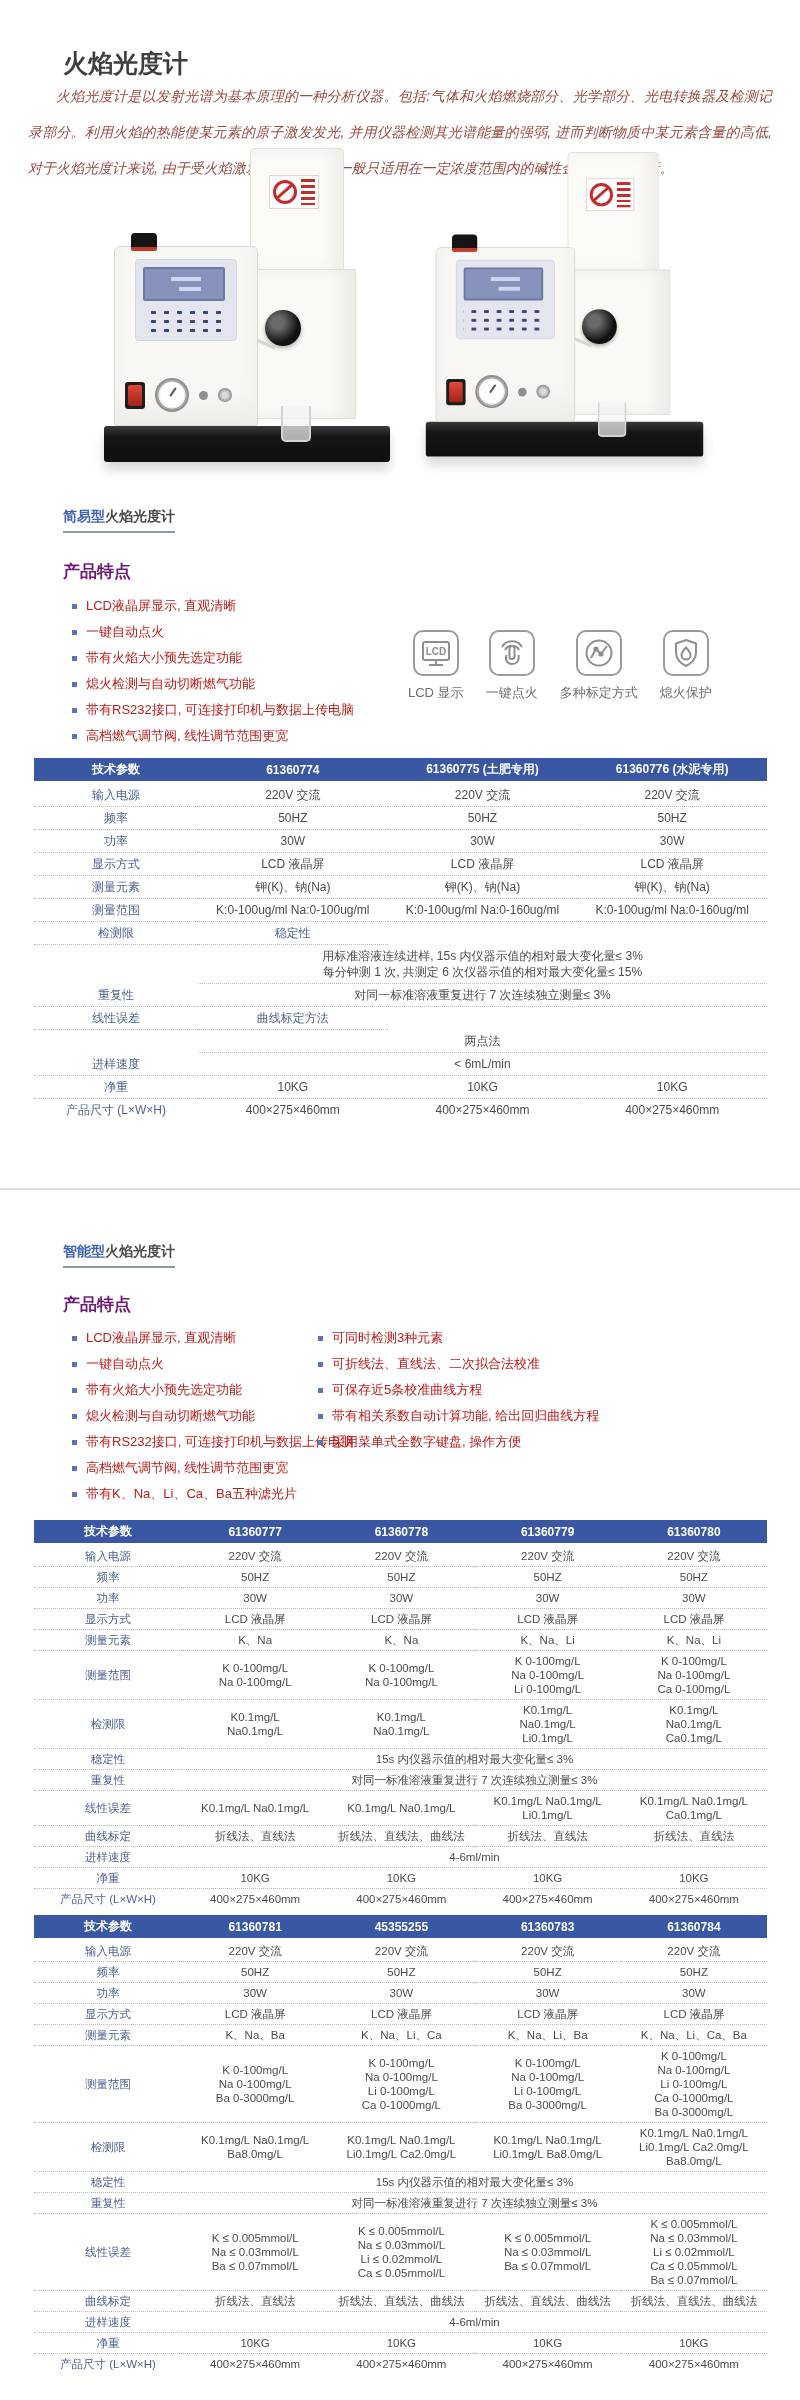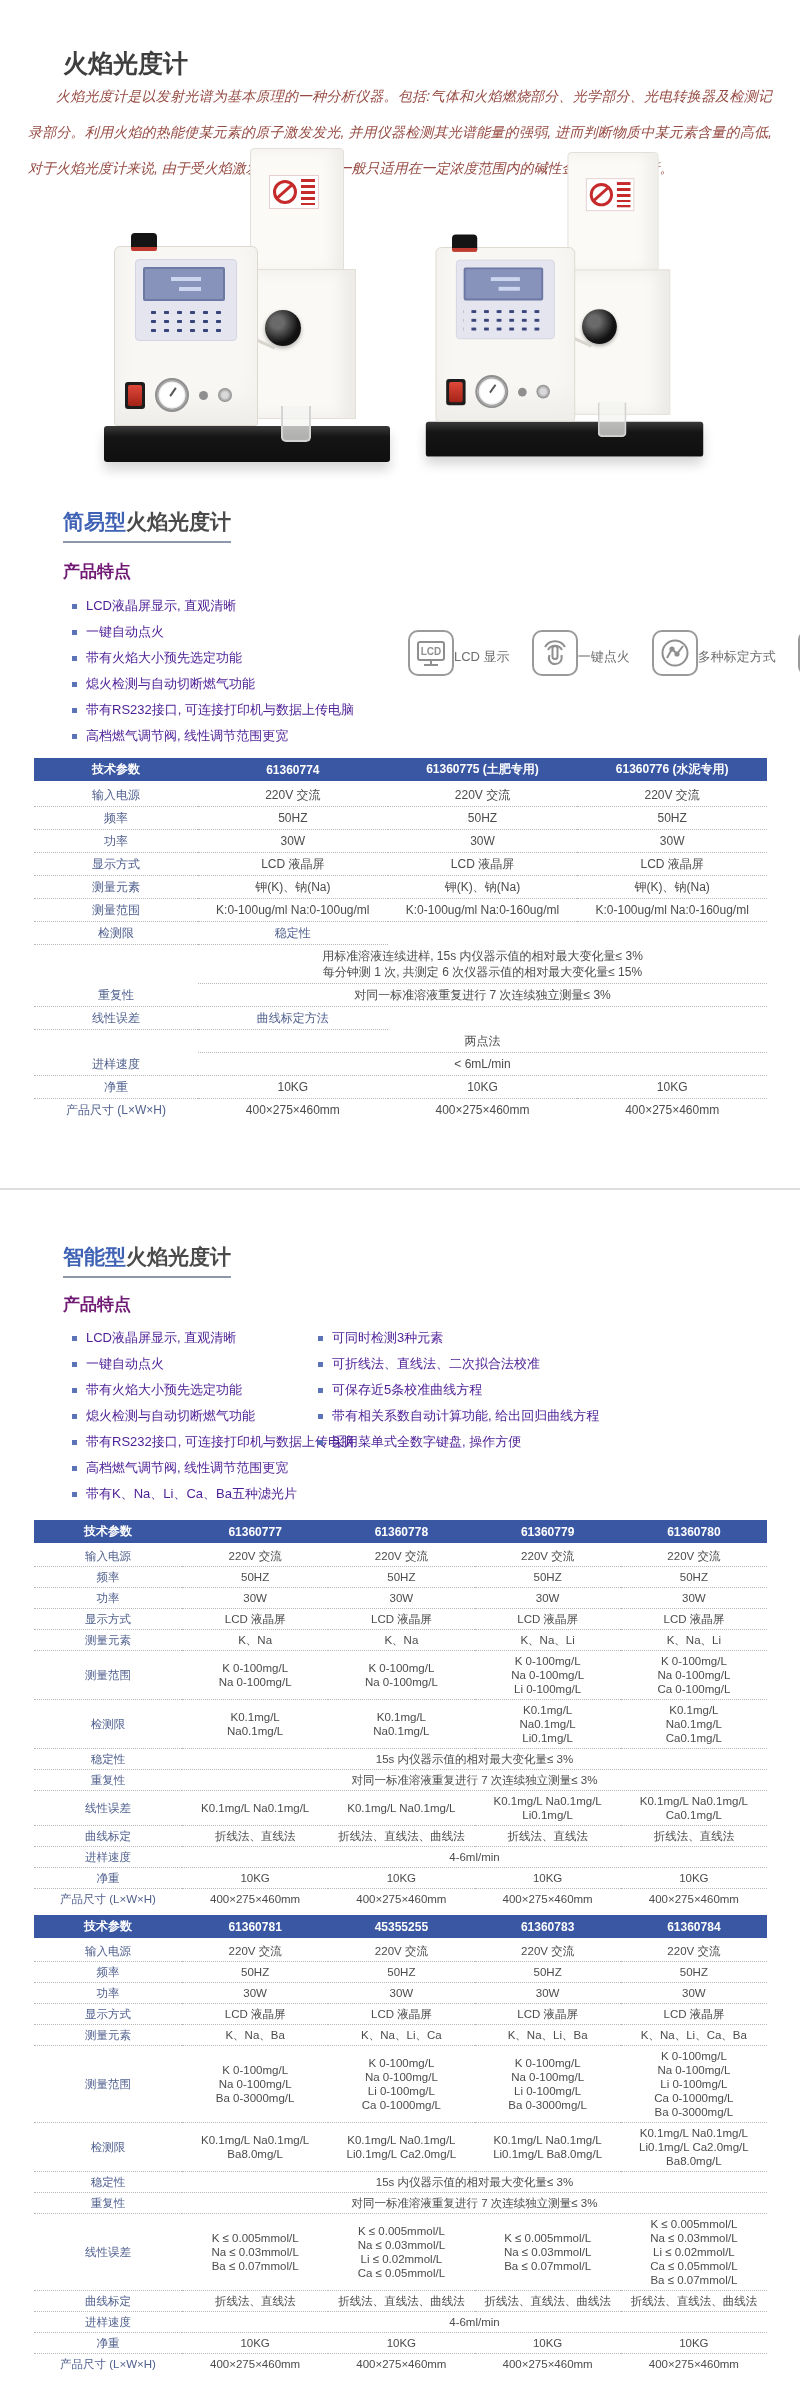--- a/index.html
+++ b/index.html
@@ -5,41 +5,41 @@
   html,body{margin:0;padding:0;}
   body{width:800px;height:2400px;background:#ffffff;position:relative;overflow:hidden;
        font-family:"Liberation Sans","DejaVu Sans",sans-serif;color:#4c4c4c;}
   .abs{position:absolute;}
 
   
   #page-title{left:63px;top:30px;font-size:25px;font-weight:bold;color:#3e3e3e;}
   #intro{left:28px;top:64px;width:744px;font-size:14px;line-height:36px;color:#964a42;
          text-align:justify;text-indent:28px;font-style:italic;}
 
-  .sec-title{font-size:21px;font-weight:bold;padding-bottom:5px;border-bottom:2px solid #8d97ab;}
+  .sec-title{font-size:14px;font-weight:bold;padding-bottom:5px;border-bottom:2px solid #8d97ab;}
   .sec-title .hl{color:#3f62b5;}
   .sec-title .rest{color:#4a4a4a;}
   #sec1-title{left:63px;top:508px;}
   #sec2-title{left:63px;top:1243px;}
   .feat-title{font-size:17px;font-weight:bold;color:#701a75;}
   #feat1-title{left:63px;top:560px;}
   #feat2-title{left:63px;top:1293px;}
 
   
   ul.features{list-style:none;margin:0;padding:0;}
   ul.features li{display:flex;align-items:flex-start;margin-bottom:10px;font-size:13px;
-                 line-height:16px;color:#4c1d95;}
+                 line-height:16px;color:#b91c1c;}
   .blt{width:5px;height:5px;background:#5b74b8;margin:6px 9px 0 0;flex:none;}
   #feat1-list{left:72px;top:598px;width:340px;}
   #feat2-left{left:72px;top:1330px;width:296px;}
   #feat2-right{left:318px;top:1330px;width:430px;}
 
   
   #badges{left:408px;top:630px;display:flex;gap:22px;}
-  .badge{display:flex;align-items:center;}
+  .badge{display:flex;flex-direction:column;align-items:center;}
   .badge .ic{width:46px;height:46px;border:2px solid #9a9a9a;border-radius:10px;
              display:flex;align-items:center;justify-content:center;box-sizing:border-box;}
   .badge .lb{margin-top:8px;font-size:13px;color:#6e6e6e;white-space:nowrap;}
 
   
   .spec-table{display:grid;width:733px;}
   .t4{grid-template-columns:164px 1fr 1fr 1fr;}
   .t5{grid-template-columns:148px 1fr 1fr 1fr 1fr;}
   .spec-table .th{background:#3a57a3;color:#ffffff;font-weight:bold;font-size:12px;
                   display:flex;align-items:center;justify-content:center;height:23px;margin-bottom:3px;}

